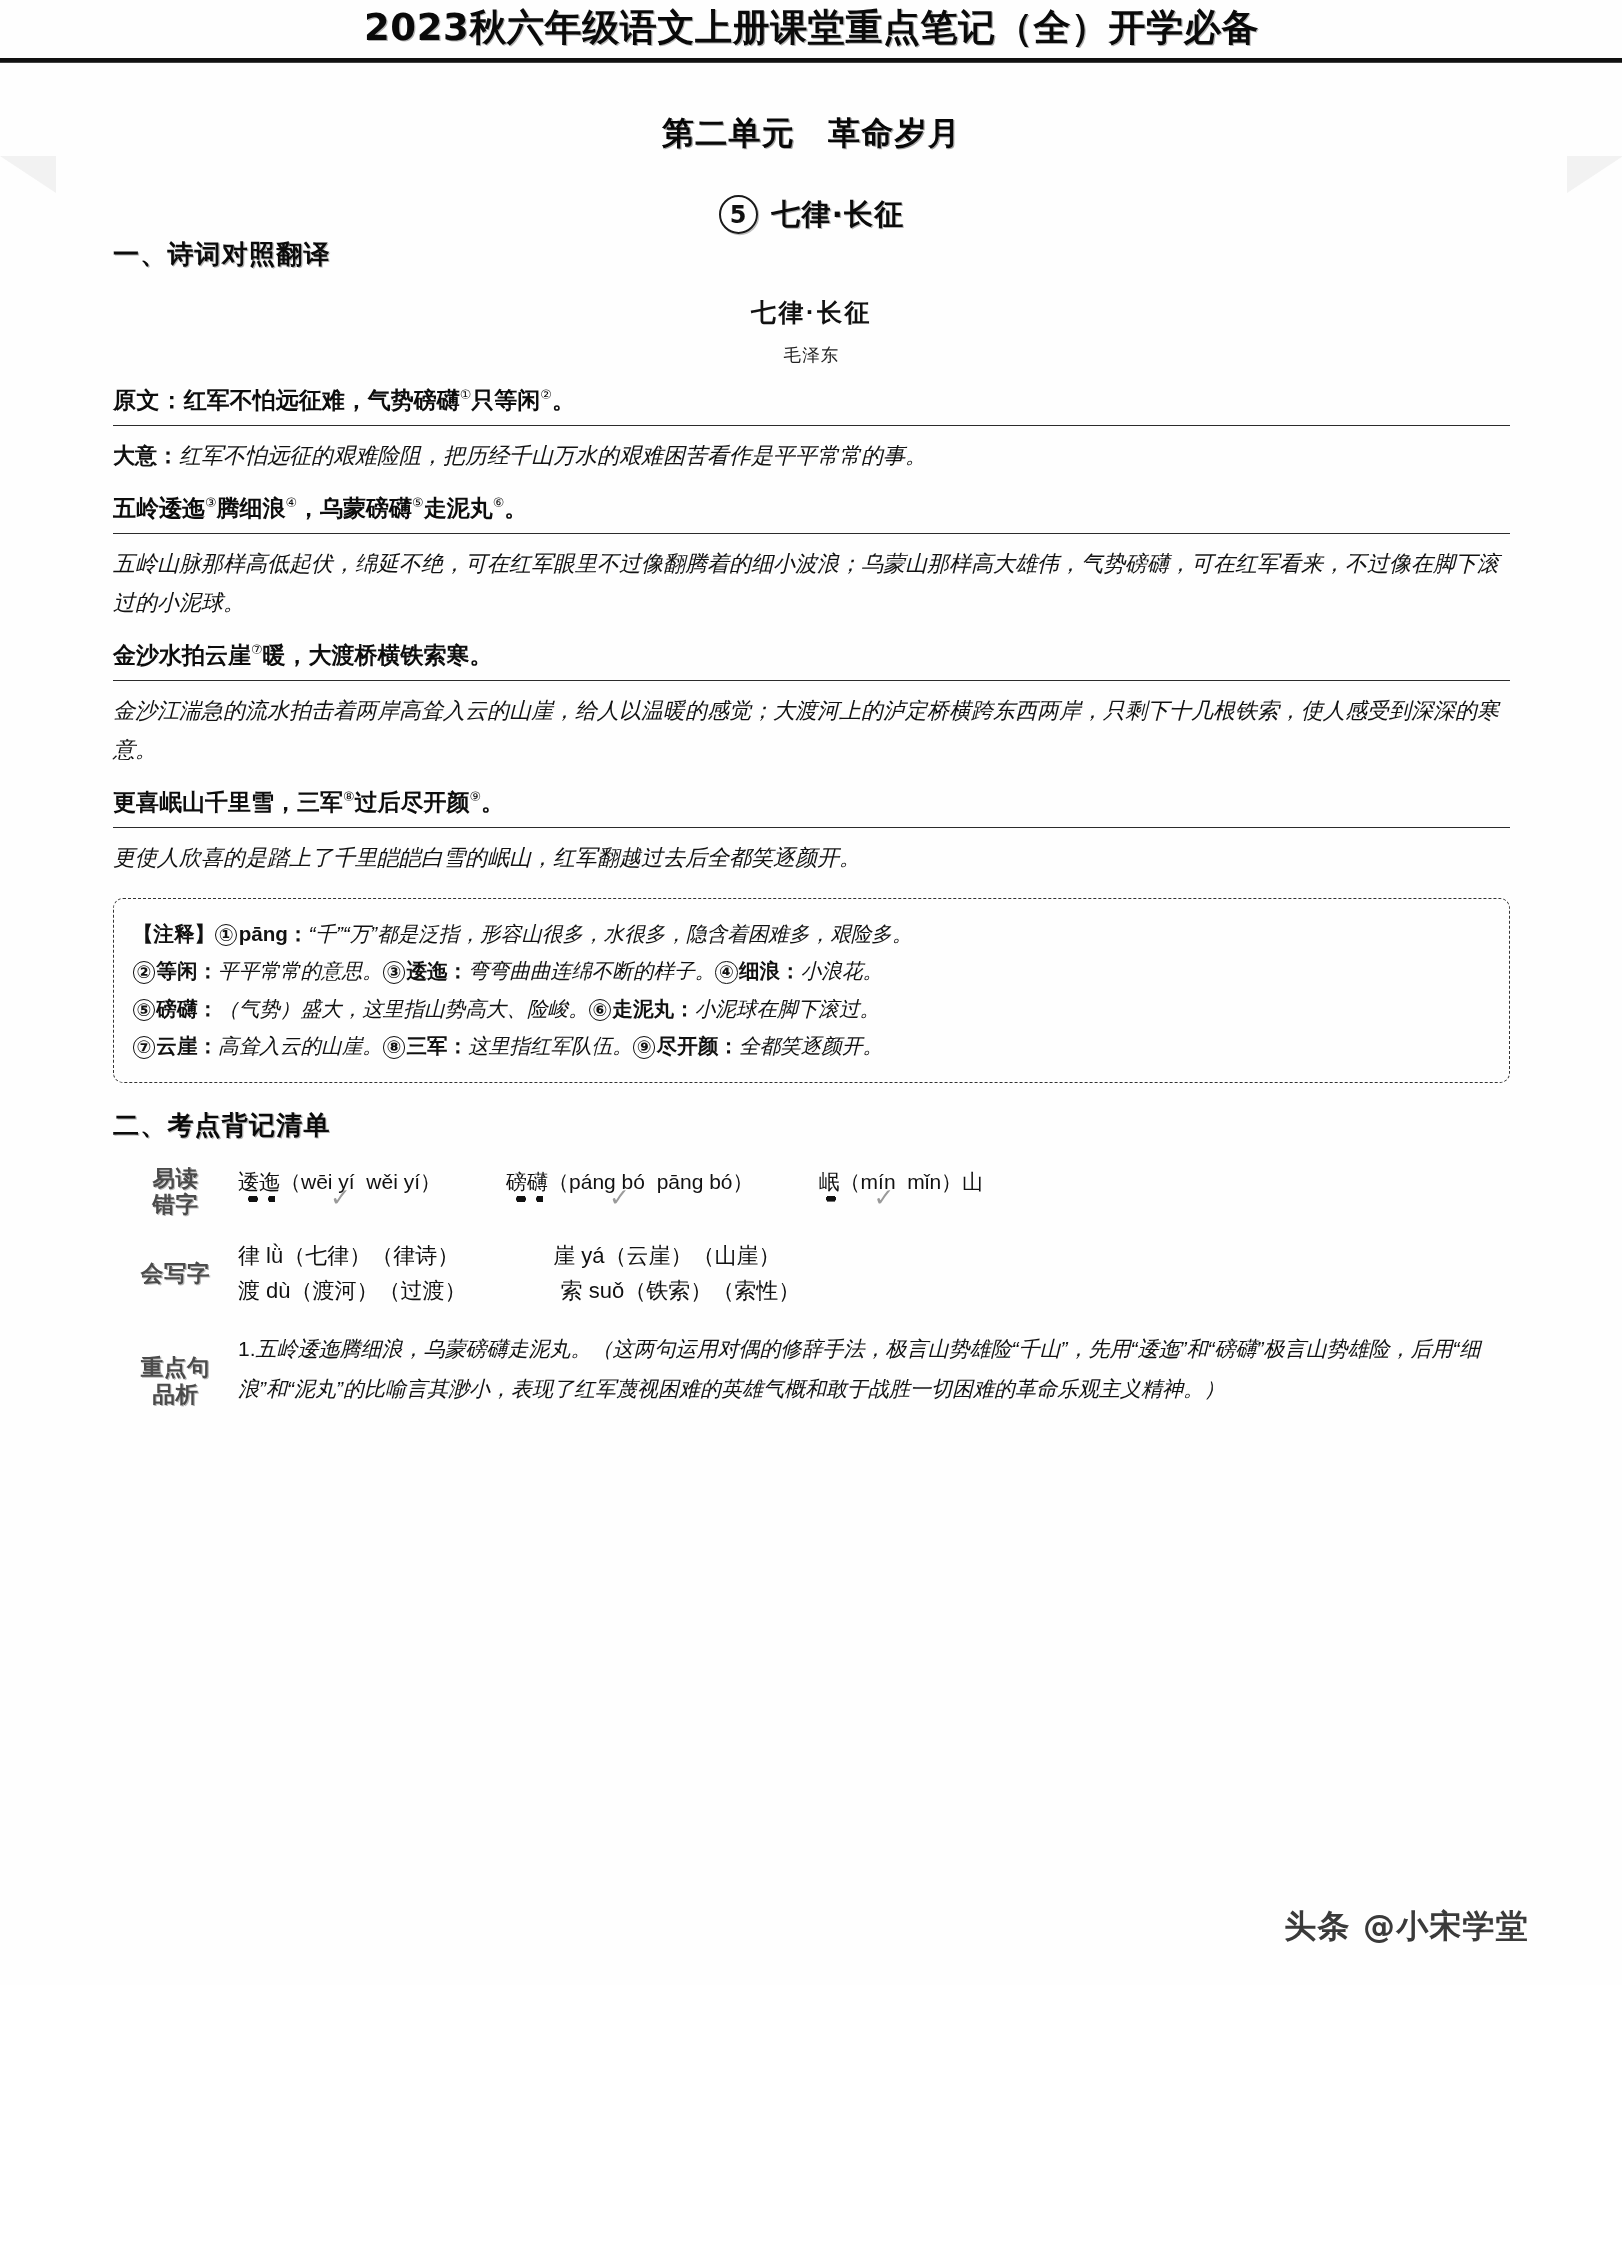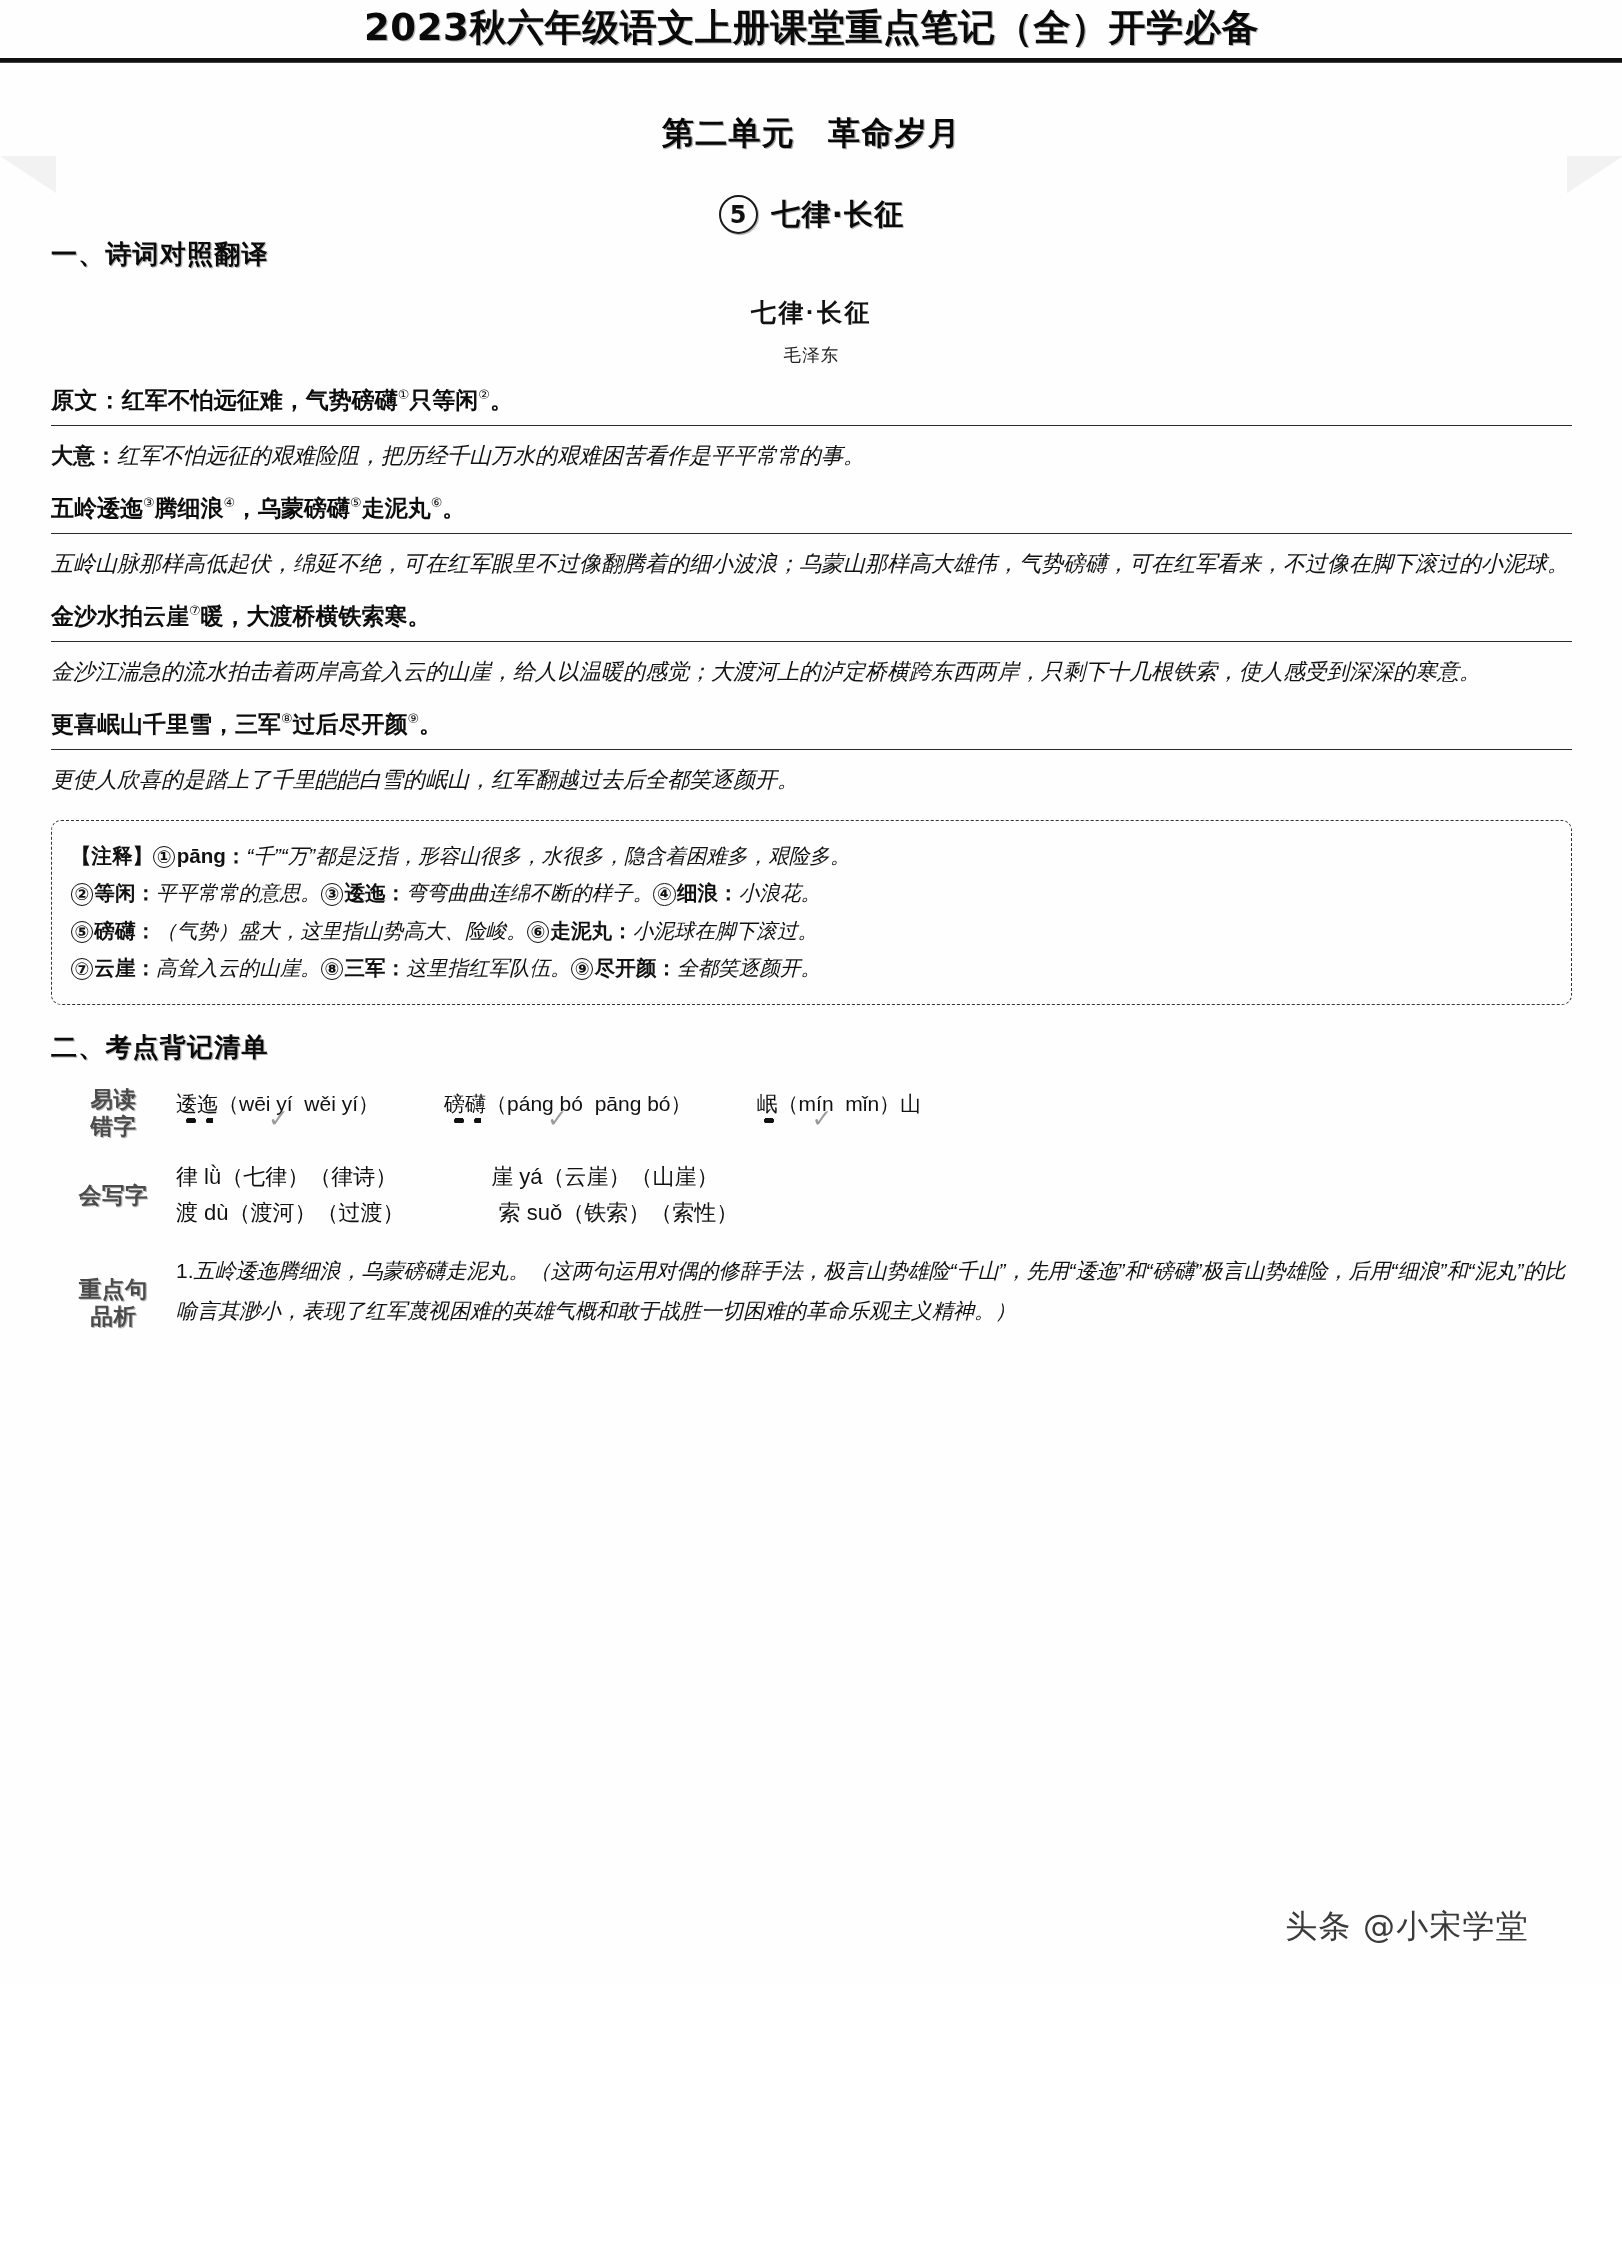--- a/index.html
+++ b/index.html
@@ -89,21 +89,21 @@
     font-family: "DejaVu Sans", sans-serif;
     font-size: 29px;
     font-weight: 900;
     letter-spacing: 1.2px;
     color: #0b0b0b;
     text-shadow: 1.2px 1.2px 0 rgba(0,0,0,.30);
   }
 
   
   .body-area {
-    padding: 0 51px;
+    padding: 0 113px;
     box-sizing: border-box;
   }
 
   .section-heading {
     font-family: "DejaVu Sans", sans-serif;
     font-size: 26px;
     font-weight: 900;
     letter-spacing: 1.2px;
     color: #0b0b0b;
     text-shadow: 1.2px 1.2px 0 rgba(0,0,0,.30);
@@ -267,21 +267,21 @@
     margin-top: 2.5px;
   }
 
   
   .watermark {
     position: absolute;
     right: 94px;
     bottom: 36px;
     font-family: "DejaVu Sans", sans-serif;
     font-size: 32px;
-    font-weight: 400;
+    font-weight: 700;
     color: #2a2a2a;
     letter-spacing: 1.2px;
     opacity: .92;
     white-space: nowrap;
   }
 </style>
 </head>
 <body>
 
 <div class="page">

